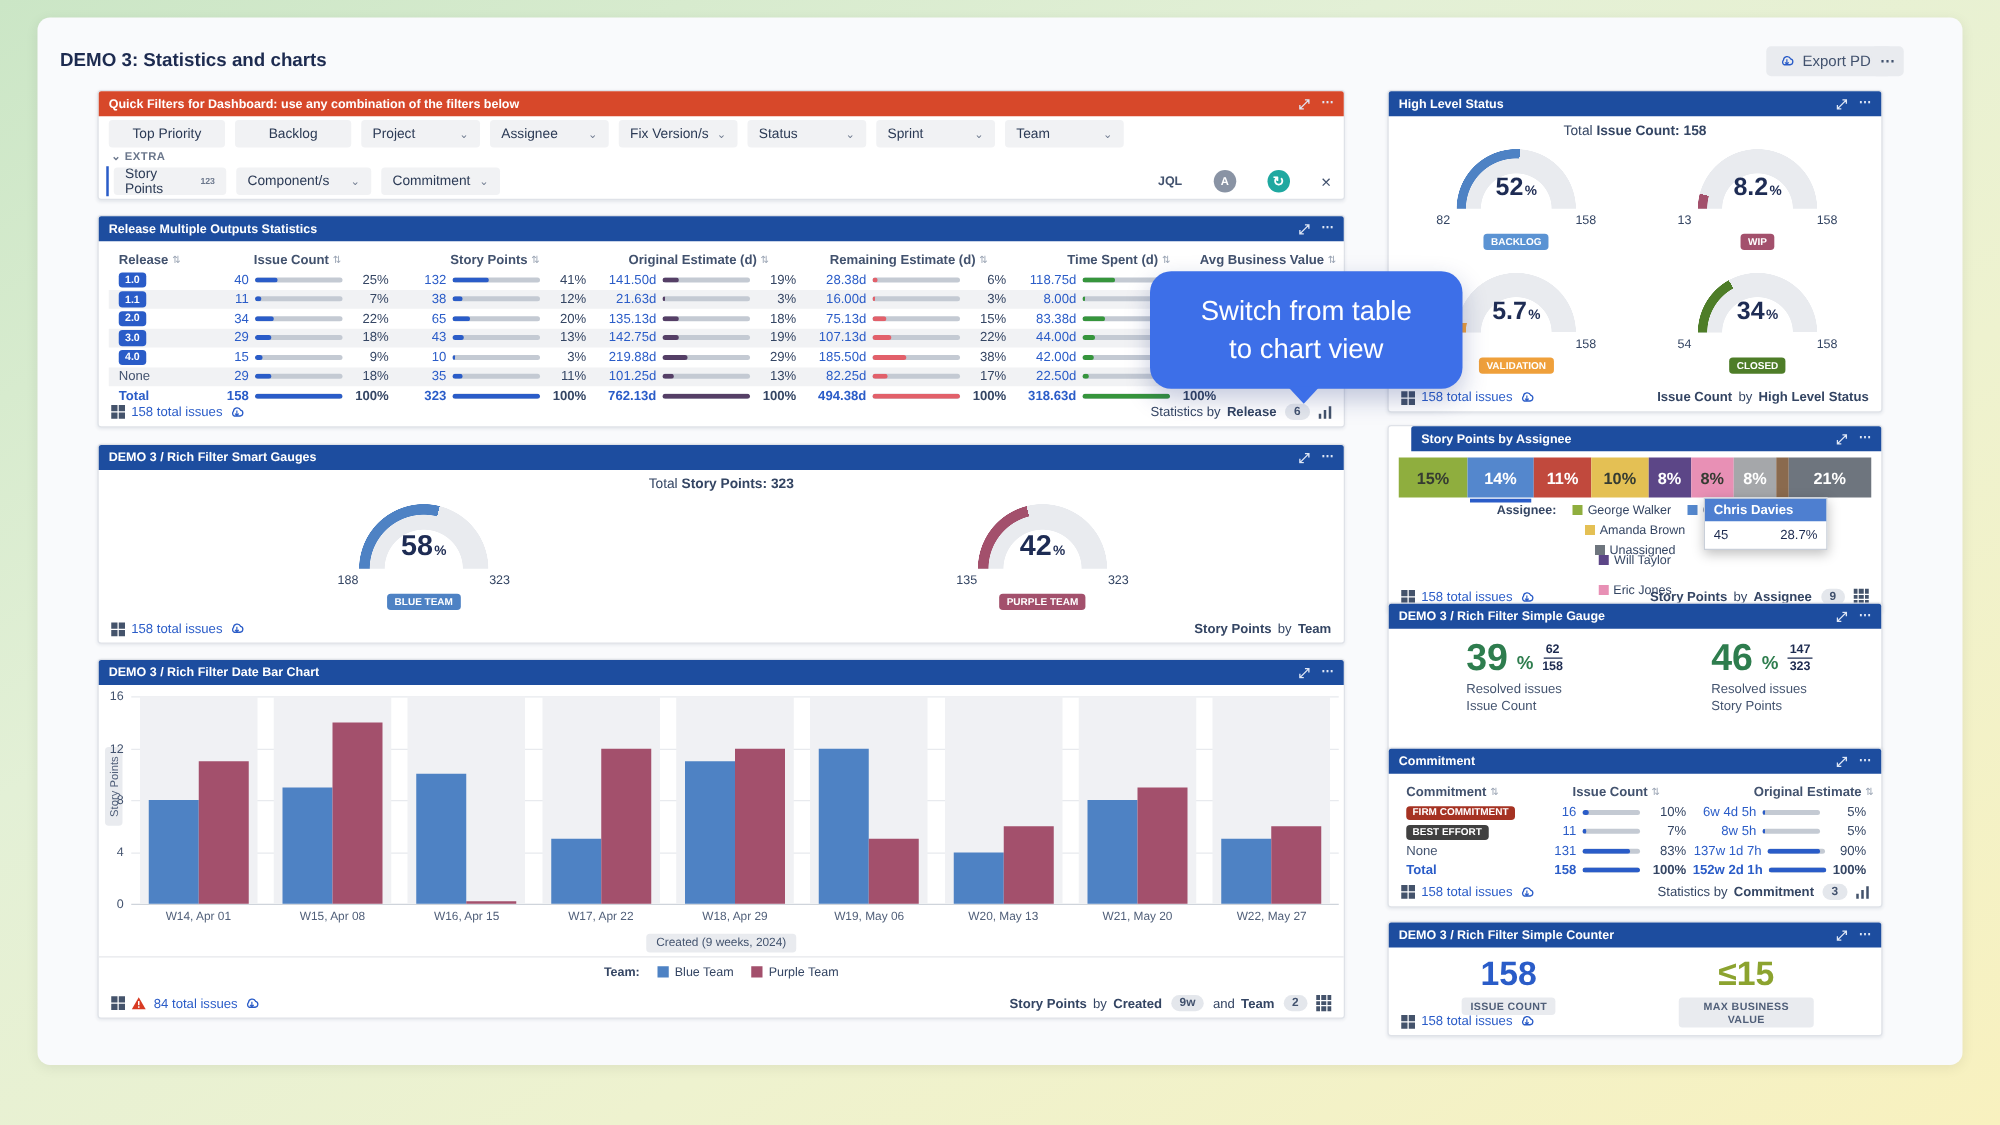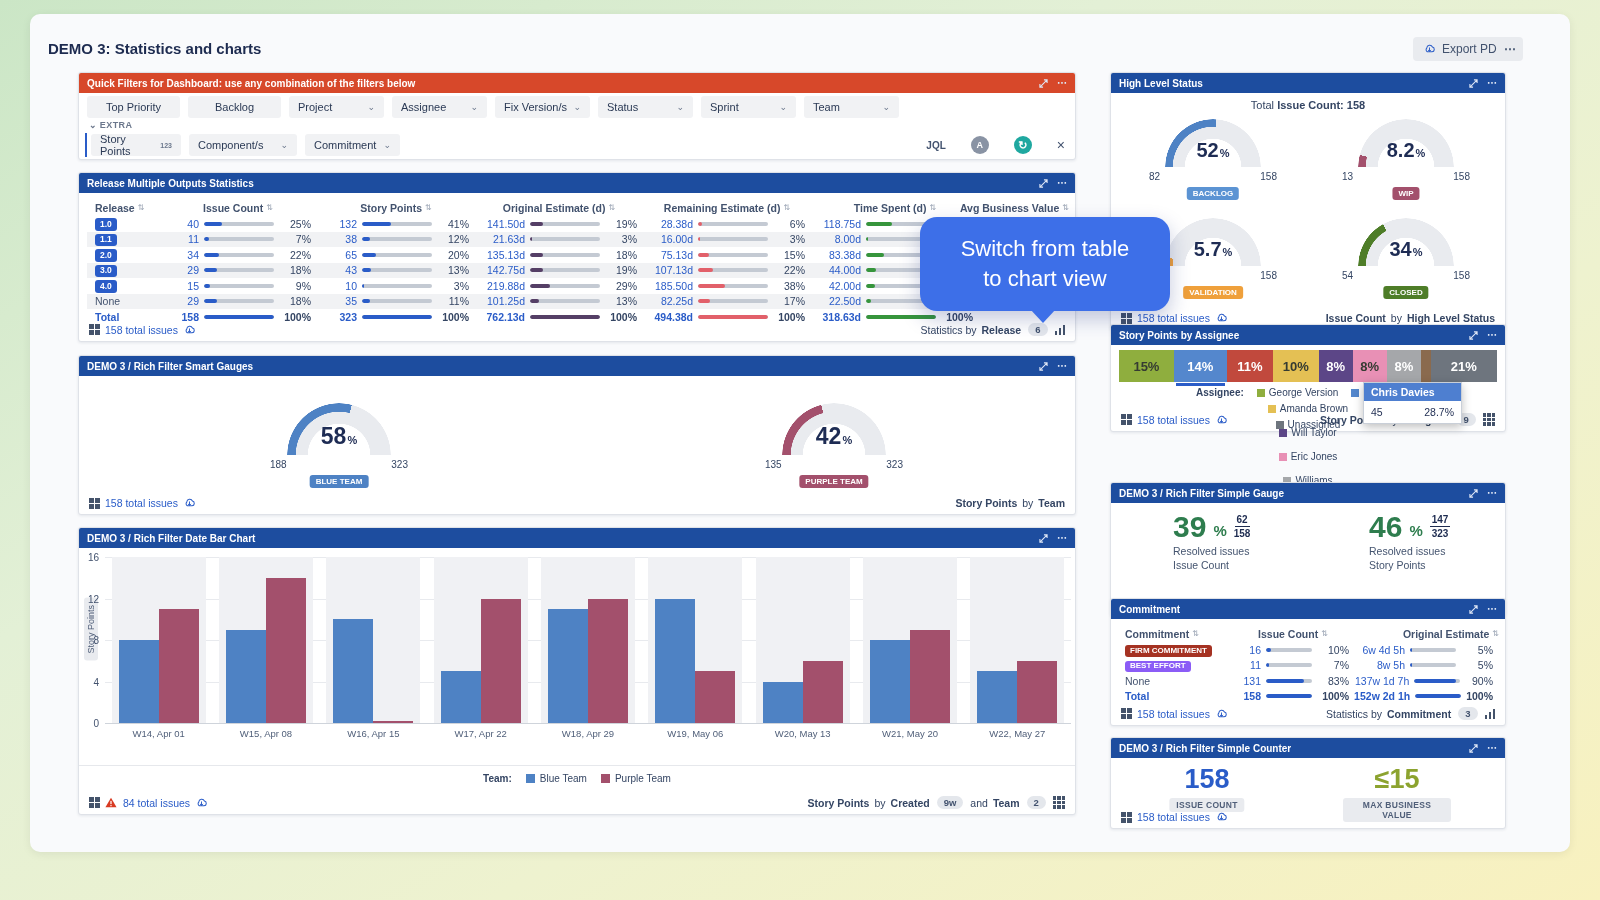--- a/index.html
+++ b/index.html
@@ -20,21 +20,21 @@
                 display:flex;align-items:center;padding:0 8px;border-radius:2px 2px 0 0;}
   .panel-header.orange{background:#d7482a;}
   .panel-header .sp{flex:1;}
   .ph-ic{color:#dfe7f6;font-size:10px;margin-left:9px;display:inline-flex;align-items:center;line-height:1;}
 
   #p-filters{left:78px;top:72px;width:998px;height:88px;}
   #p-release{left:78px;top:172px;width:998px;height:170px;}
   #p-gauges{left:78px;top:355px;width:998px;height:160px;}
   #p-chart{left:78px;top:527px;width:998px;height:288px;}
   #p-hls{left:1110px;top:72px;width:396px;height:258px;}
-  #p-assignee{left:1110px;top:324px;width:396px;height:108px;}
+  #p-assignee{left:1110px;top:340px;width:396px;height:150px;padding-left:18px;}
   #p-sgauge{left:1110px;top:482px;width:396px;height:134px;}
   #p-commit{left:1110px;top:598px;width:396px;height:128px;}
   #p-counter{left:1110px;top:737px;width:396px;height:92px;}
 
   
   .frow{position:absolute;left:8px;display:flex;gap:8px;}
   #filters-row1{top:23px;}
   #filters-row2{top:61px;left:12px;}
   .fchip{height:22px;background:#f1f2f4;border-radius:3px;font-size:11px;color:#2b3a55;
          display:flex;align-items:center;box-sizing:border-box;padding:0 9px;}
@@ -587,20 +587,23 @@
 <div class="panel" id="p-gauges">
   <div class="panel-header">
     <span>DEMO 3 / Rich Filter Smart Gauges</span>
     <span class="sp"></span>
     <span class="ph-ic ph-expand">
         <svg width="9" height="9" viewBox="0 0 10 10">
           <path d="M1 9 9 1M5.5 1H9v3.5M1 5.5V9h3.5" fill="none" stroke="currentColor" stroke-width="1.2"></path>
         </svg>
       </span>
     <span class="ph-ic">⋯</span>
+  </div>
+  <div class="g-total" style="top:25px">
+    <span>Total </span><span class="b">Story Points:</span> <span class="b">323</span>
   </div>
   <div id="sg-host">
       <div class="gauge" style="width: 150px; height: 92px; left: 185px; top: 47px;">
         <div class="g-wrap" style="width: 104px; height: 52px;">
           <div class="g-ring" style="height: 104px; width: 104px; background: conic-gradient(from -90deg, rgb(233, 235, 239) 0deg, rgb(233, 235, 239) 180deg, transparent 180deg, transparent 360deg); mask: radial-gradient(circle, transparent 31px, rgb(0, 0, 0) 31.5px, rgb(0, 0, 0) 51.5px, transparent 52px);"></div>
           <div class="g-ring" style="height: 104px; width: 104px; background: conic-gradient(from -90deg, rgb(78, 130, 196) 0deg, rgb(78, 130, 196) 104.4deg, transparent 104.4deg, transparent 360deg); mask: radial-gradient(circle, transparent 43px, rgb(0, 0, 0) 43.5px, rgb(0, 0, 0) 51.5px, transparent 52px);"></div>
         </div>
         <div class="g-pct" style="top: 22px; font-size: 23px;"><span>58</span><span class="g-sym">%</span></div>
         <div class="g-min" style="top: 56px;">188</div>
         <div class="g-max" style="top: 56px;">323</div>
@@ -698,20 +701,21 @@
       <div class="xlab" style="left: 26px; width: 107.333px;">W14, Apr 01</div>
       <div class="xlab" style="left: 133.333px; width: 107.333px;">W15, Apr 08</div>
       <div class="xlab" style="left: 240.667px; width: 107.333px;">W16, Apr 15</div>
       <div class="xlab" style="left: 348px; width: 107.333px;">W17, Apr 22</div>
       <div class="xlab" style="left: 455.333px; width: 107.333px;">W18, Apr 29</div>
       <div class="xlab" style="left: 562.667px; width: 107.333px;">W19, May 06</div>
       <div class="xlab" style="left: 670px; width: 107.333px;">W20, May 13</div>
       <div class="xlab" style="left: 777.333px; width: 107.333px;">W21, May 20</div>
       <div class="xlab" style="left: 884.667px; width: 107.333px;">W22, May 27</div>
     </div>
+  <div class="xchip"><span>Created (9 weeks, 2024)</span></div>
   <div class="cdivider"></div>
   <div class="clegend" id="chart-legend">
       <span class="b">Team:</span>
       <span><span class="lsq" style="background: rgb(78, 130, 196);"></span><span>Blue Team</span></span>
       <span><span class="lsq" style="background: rgb(163, 80, 108);"></span><span>Purple Team</span></span>
     </div>
   <div class="pfoot" id="f-chart">
       <div class="foot-l">
         <span class="ic ic-grid">
           <i></i>
@@ -855,21 +859,21 @@
       <div class="seg dark" style="flex-grow: 10; background: rgb(228, 192, 84);">10%</div>
       <div class="seg" style="flex-grow: 8; background: rgb(92, 70, 135);">8%</div>
       <div class="seg dark" style="flex-grow: 8; background: rgb(232, 144, 181);">8%</div>
       <div class="seg" style="flex-grow: 8; background: rgb(165, 167, 170);">8%</div>
       <div class="seg" style="flex-grow: 5; background: rgb(138, 106, 78);"></div>
       <div class="seg" style="flex-grow: 21; background: rgb(110, 117, 126);">21%</div>
     </div>
   <div id="alegend">
       <div class="alg" style="top: 62px;">
         <span class="b">Assignee:</span>
-        <span><span class="lsq" style="background: rgb(143, 174, 62);"></span><span>George Version</span></span>
+        <span><span class="lsq" style="background: rgb(143, 174, 62);"></span><span>George Walker</span></span>
         <span><span class="lsq" style="background: rgb(84, 135, 205);"></span><span>Chris Davies</span></span>
       </div>
       <div class="alg" style="top: 78px; flex-direction: column;">
         <span><span class="lsq" style="background: rgb(228, 192, 84);"></span><span>Amanda Brown</span></span>
         <span><span class="lsq" style="background: rgb(92, 70, 135);"></span><span>Will Taylor</span></span>
         <span><span class="lsq" style="background: rgb(232, 144, 181);"></span><span>Eric Jones</span></span>
         <span><span class="lsq" style="background: rgb(165, 167, 170);"></span><span>Williams</span></span>
       </div>
       <div class="alg" style="top: 94px;">
         <span><span class="lsq" style="background: rgb(110, 117, 126);"></span><span>Unassigned</span></span>
@@ -1012,21 +1016,21 @@
         </div>
         <div class="mcell">
           <span class="mval">6w 4d 5h</span>
           <span class="mbar">
             <i style="width: 5%; background: rgb(42, 92, 200);"></i>
           </span>
           <span class="mpct">5%</span>
         </div>
       </div>
       <div class="ct-row">
-        <div class="relcell" style="padding-left: 6px;"><span class="cbadge" style="background: #8b5cf6;">BEST EFFORT</span></div>
+        <div class="relcell" style="padding-left: 6px;"><span class="cbadge" style="background: #404040;">BEST EFFORT</span></div>
         <div class="mcell">
           <span class="mval">11</span>
           <span class="mbar">
             <i style="width: 7%; background: rgb(42, 92, 200);"></i>
           </span>
           <span class="mpct">7%</span>
         </div>
         <div class="mcell">
           <span class="mval">8w 5h</span>
           <span class="mbar">

